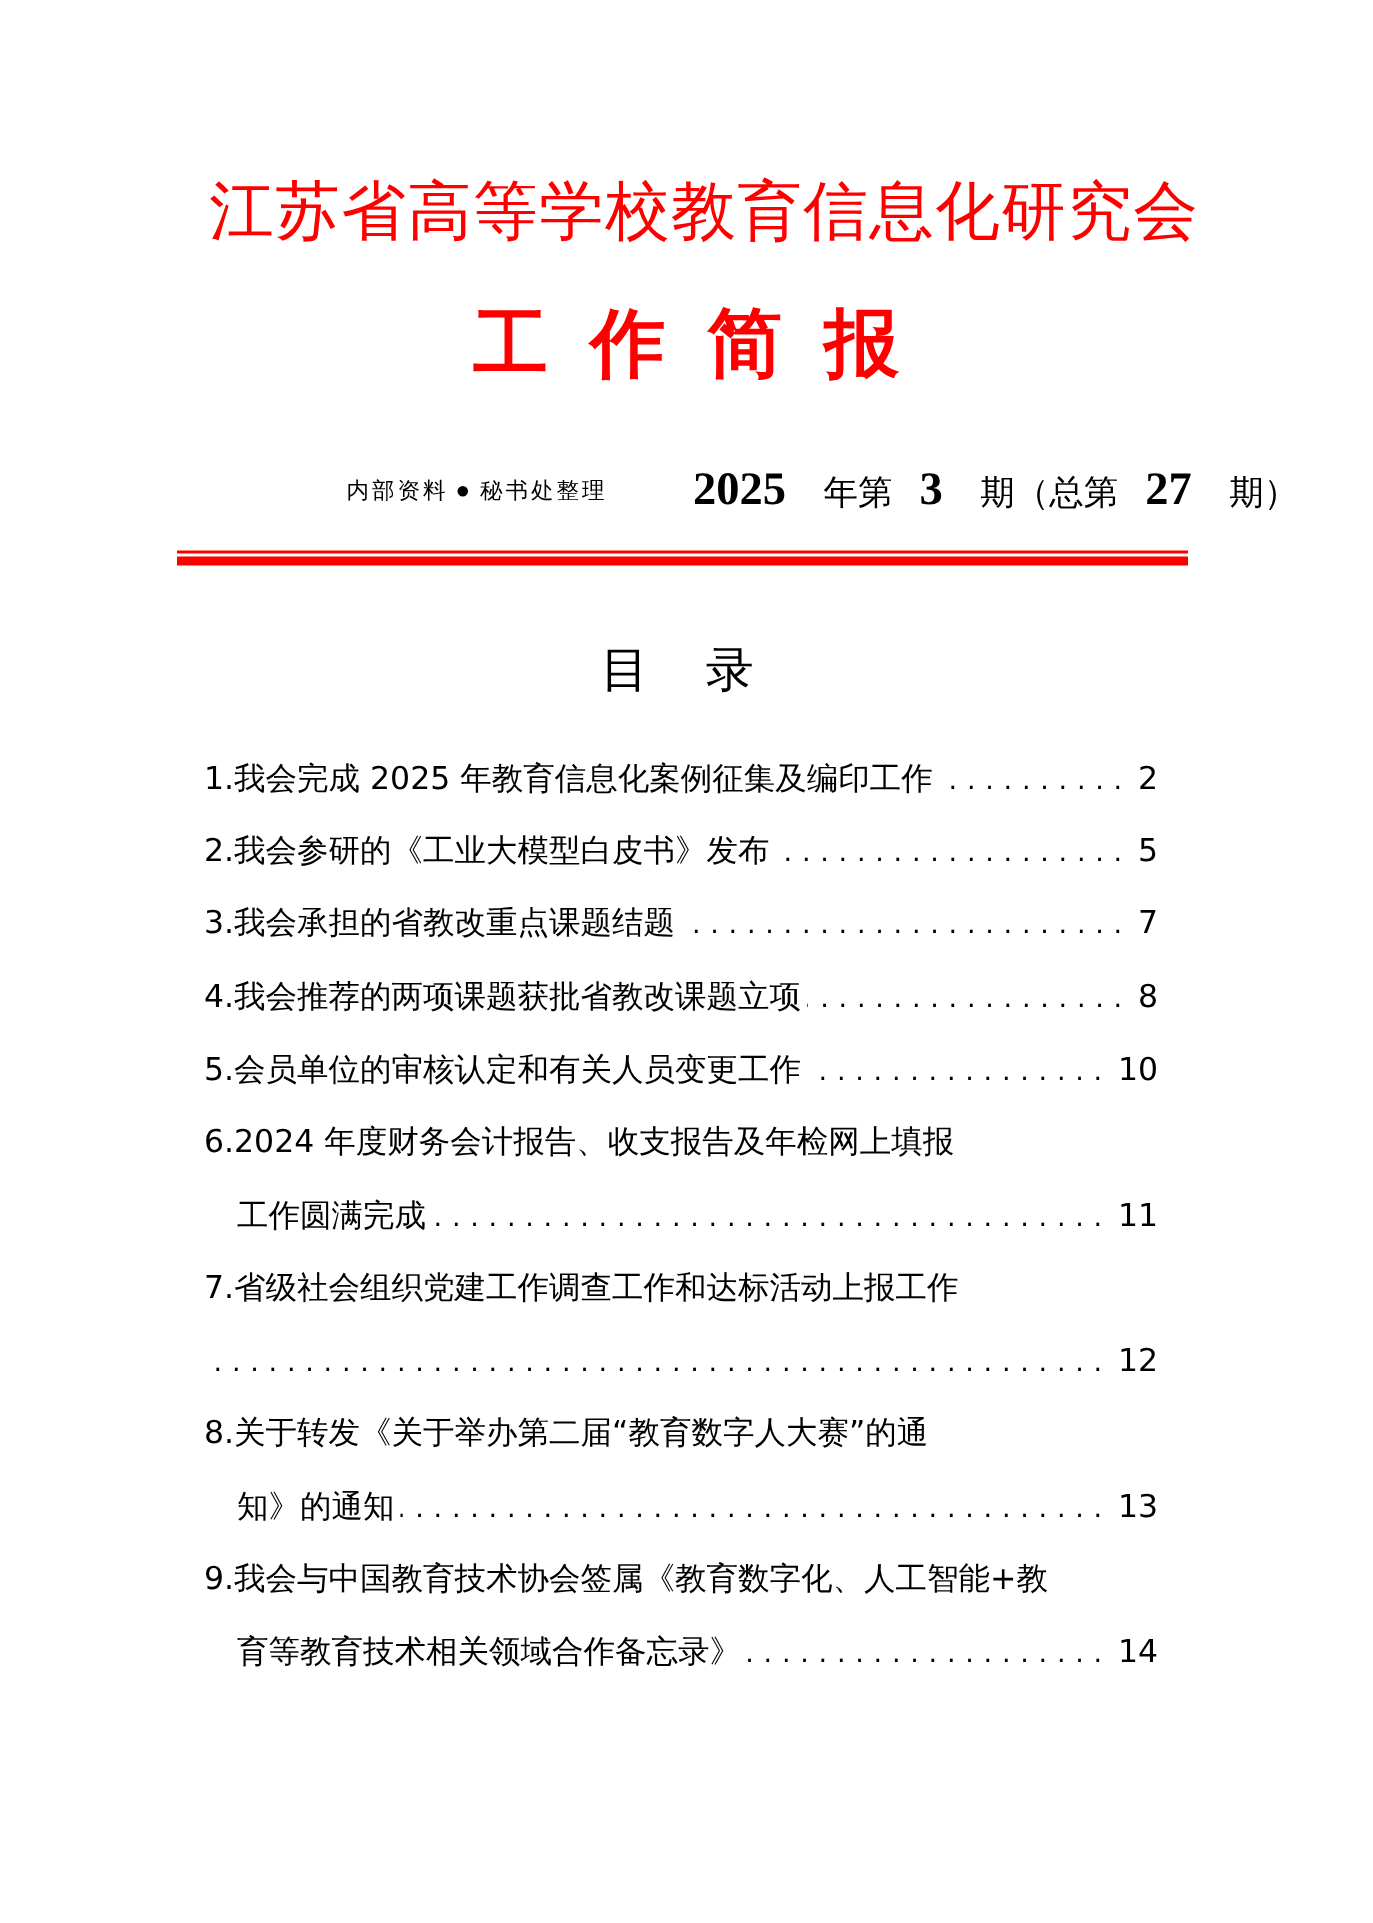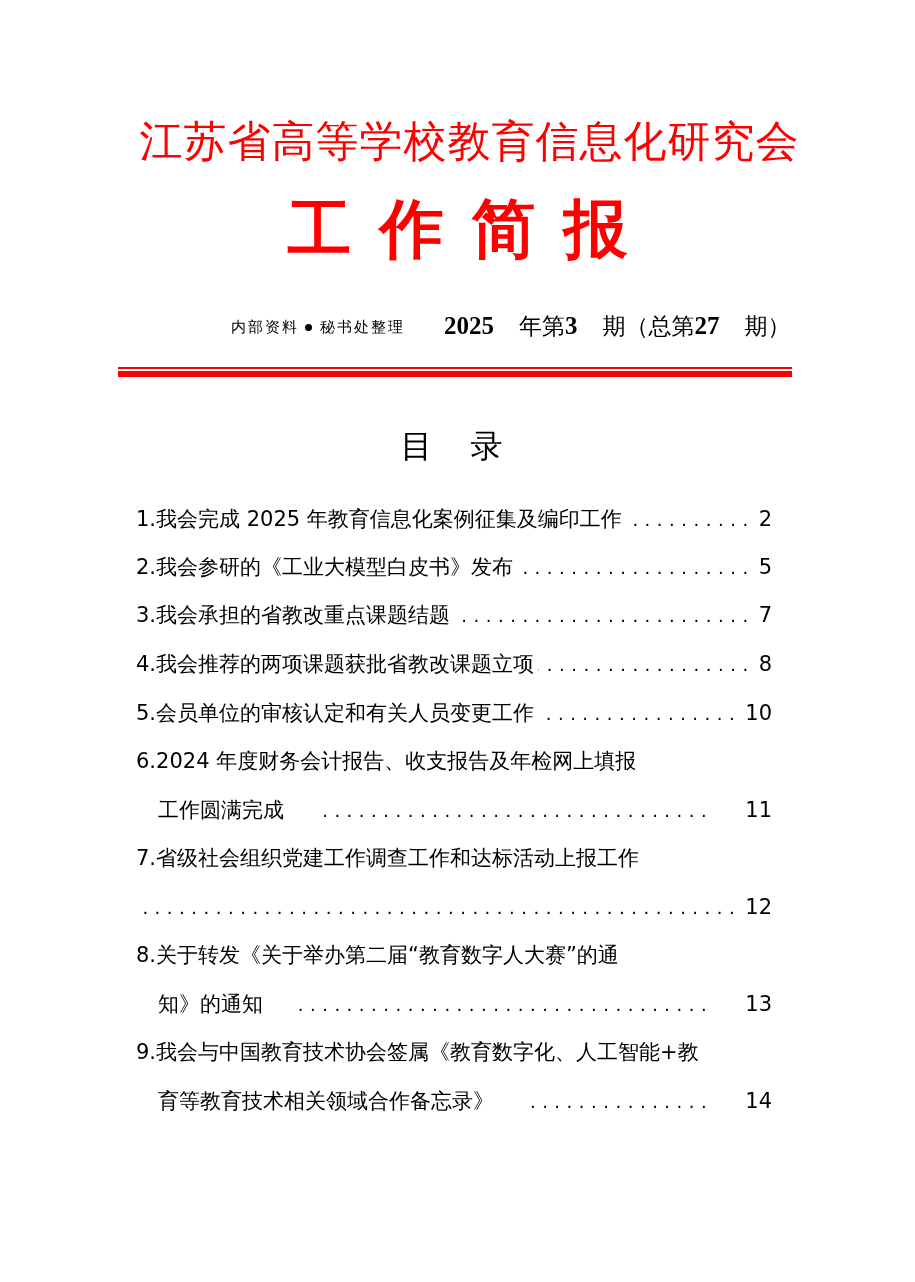--- a/index.html
+++ b/index.html
@@ -37,21 +37,21 @@
       padding-left: 12px;
     }
     .doc-title {
       position: absolute;
       left: 0;
       width: 915px;
       top: 195px;
       text-align: center;
       font-family: "DejaVu Sans", "Liberation Sans", sans-serif;
       font-weight: bold;
-      font-size: 64px;
+      font-size: 50px;
       line-height: 68px;
       color: #ff0000;
       letter-spacing: 28px;
       padding-left: 28px;
       box-sizing: border-box;
       white-space: nowrap;
     }
     .meta-row {
       position: absolute;
       top: 312px;
@@ -81,21 +81,21 @@
     }
     .meta-right {
       position: absolute;
       left: 444px;
       top: 0;
       font-family: "Liberation Serif", "DejaVu Serif", serif;
       font-size: 22px;
       line-height: 28px;
       white-space: nowrap;
     }
-    .meta-right b { font-weight: bold; font-size: 25px; }
+    .meta-right b { font-weight: bold; font-size: 31px; margin-left: 18px; }
     .meta-right .cjk { font-size: 23px; margin-left: 25px; }
     .rule-thin {
       position: absolute;
       left: 118px;
       width: 674px;
       top: 367px;
       height: 2px;
       background: #ff0000;
     }
     .rule-thick {
@@ -131,21 +131,21 @@
       left: 0;
       width: 636px;
       height: 30px;
       display: flex;
       align-items: baseline;
       font-family: "DejaVu Sans", "Liberation Sans", sans-serif;
       font-size: 21px;
       line-height: 30px;
       white-space: nowrap;
     }
-    .toc-line.indent { padding-left: 22px; box-sizing: border-box; gap: 28px; }
+    .toc-line.indent { padding-left: 22px; box-sizing: border-box; }
     .toc-num { flex: 0 0 auto; }
     .toc-text { flex: 0 0 auto; }
     .toc-dots {
       flex: 1 1 auto;
       overflow: hidden;
       margin: 0 4px;
       letter-spacing: 6.5px;
       font-size: 18px;
       color: #000;
       text-align: right;

